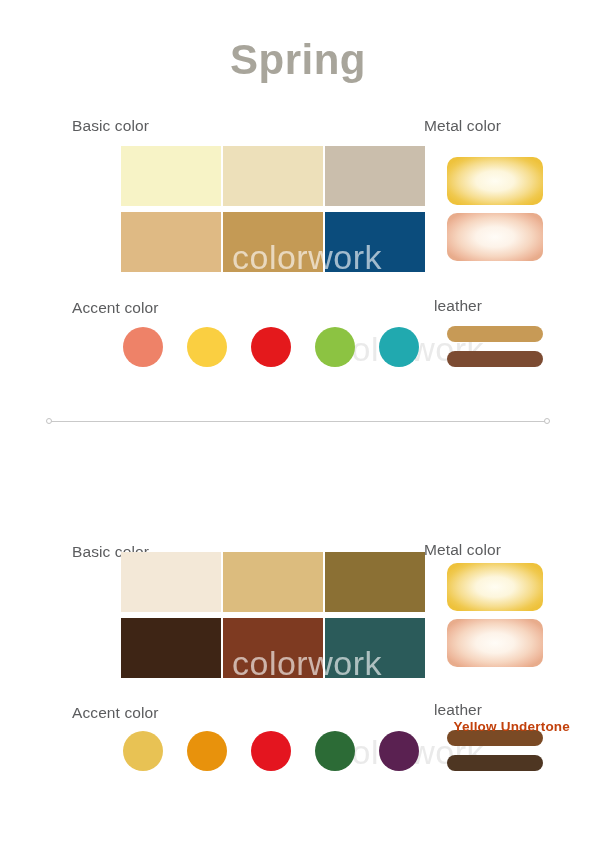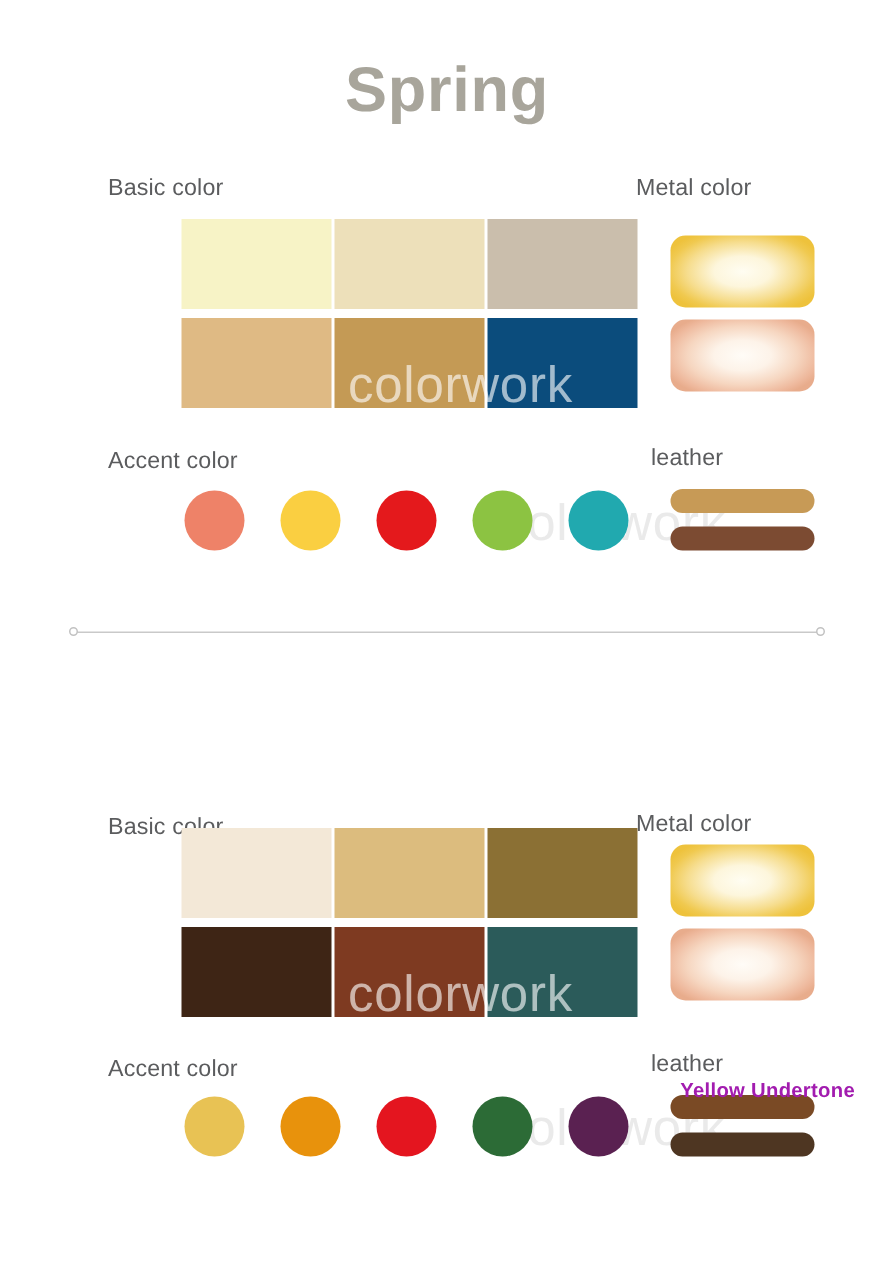--- a/index.html
+++ b/index.html
@@ -160,21 +160,21 @@
   .divider-cap.left { left: 0; }
   .divider-cap.right { right: 0; }
 
   
   .footer-note {
     position: absolute;
     right: 26px;
     bottom: 18px;
     font-size: 13.5px;
     font-weight: bold;
-    color: #a21caf;
+    color: #c2410c;
     letter-spacing: 0.2px;
   }
 </style>
 </head>
 <body>
 
 <div class="page">
 
   <div class="section section-spring">
 

